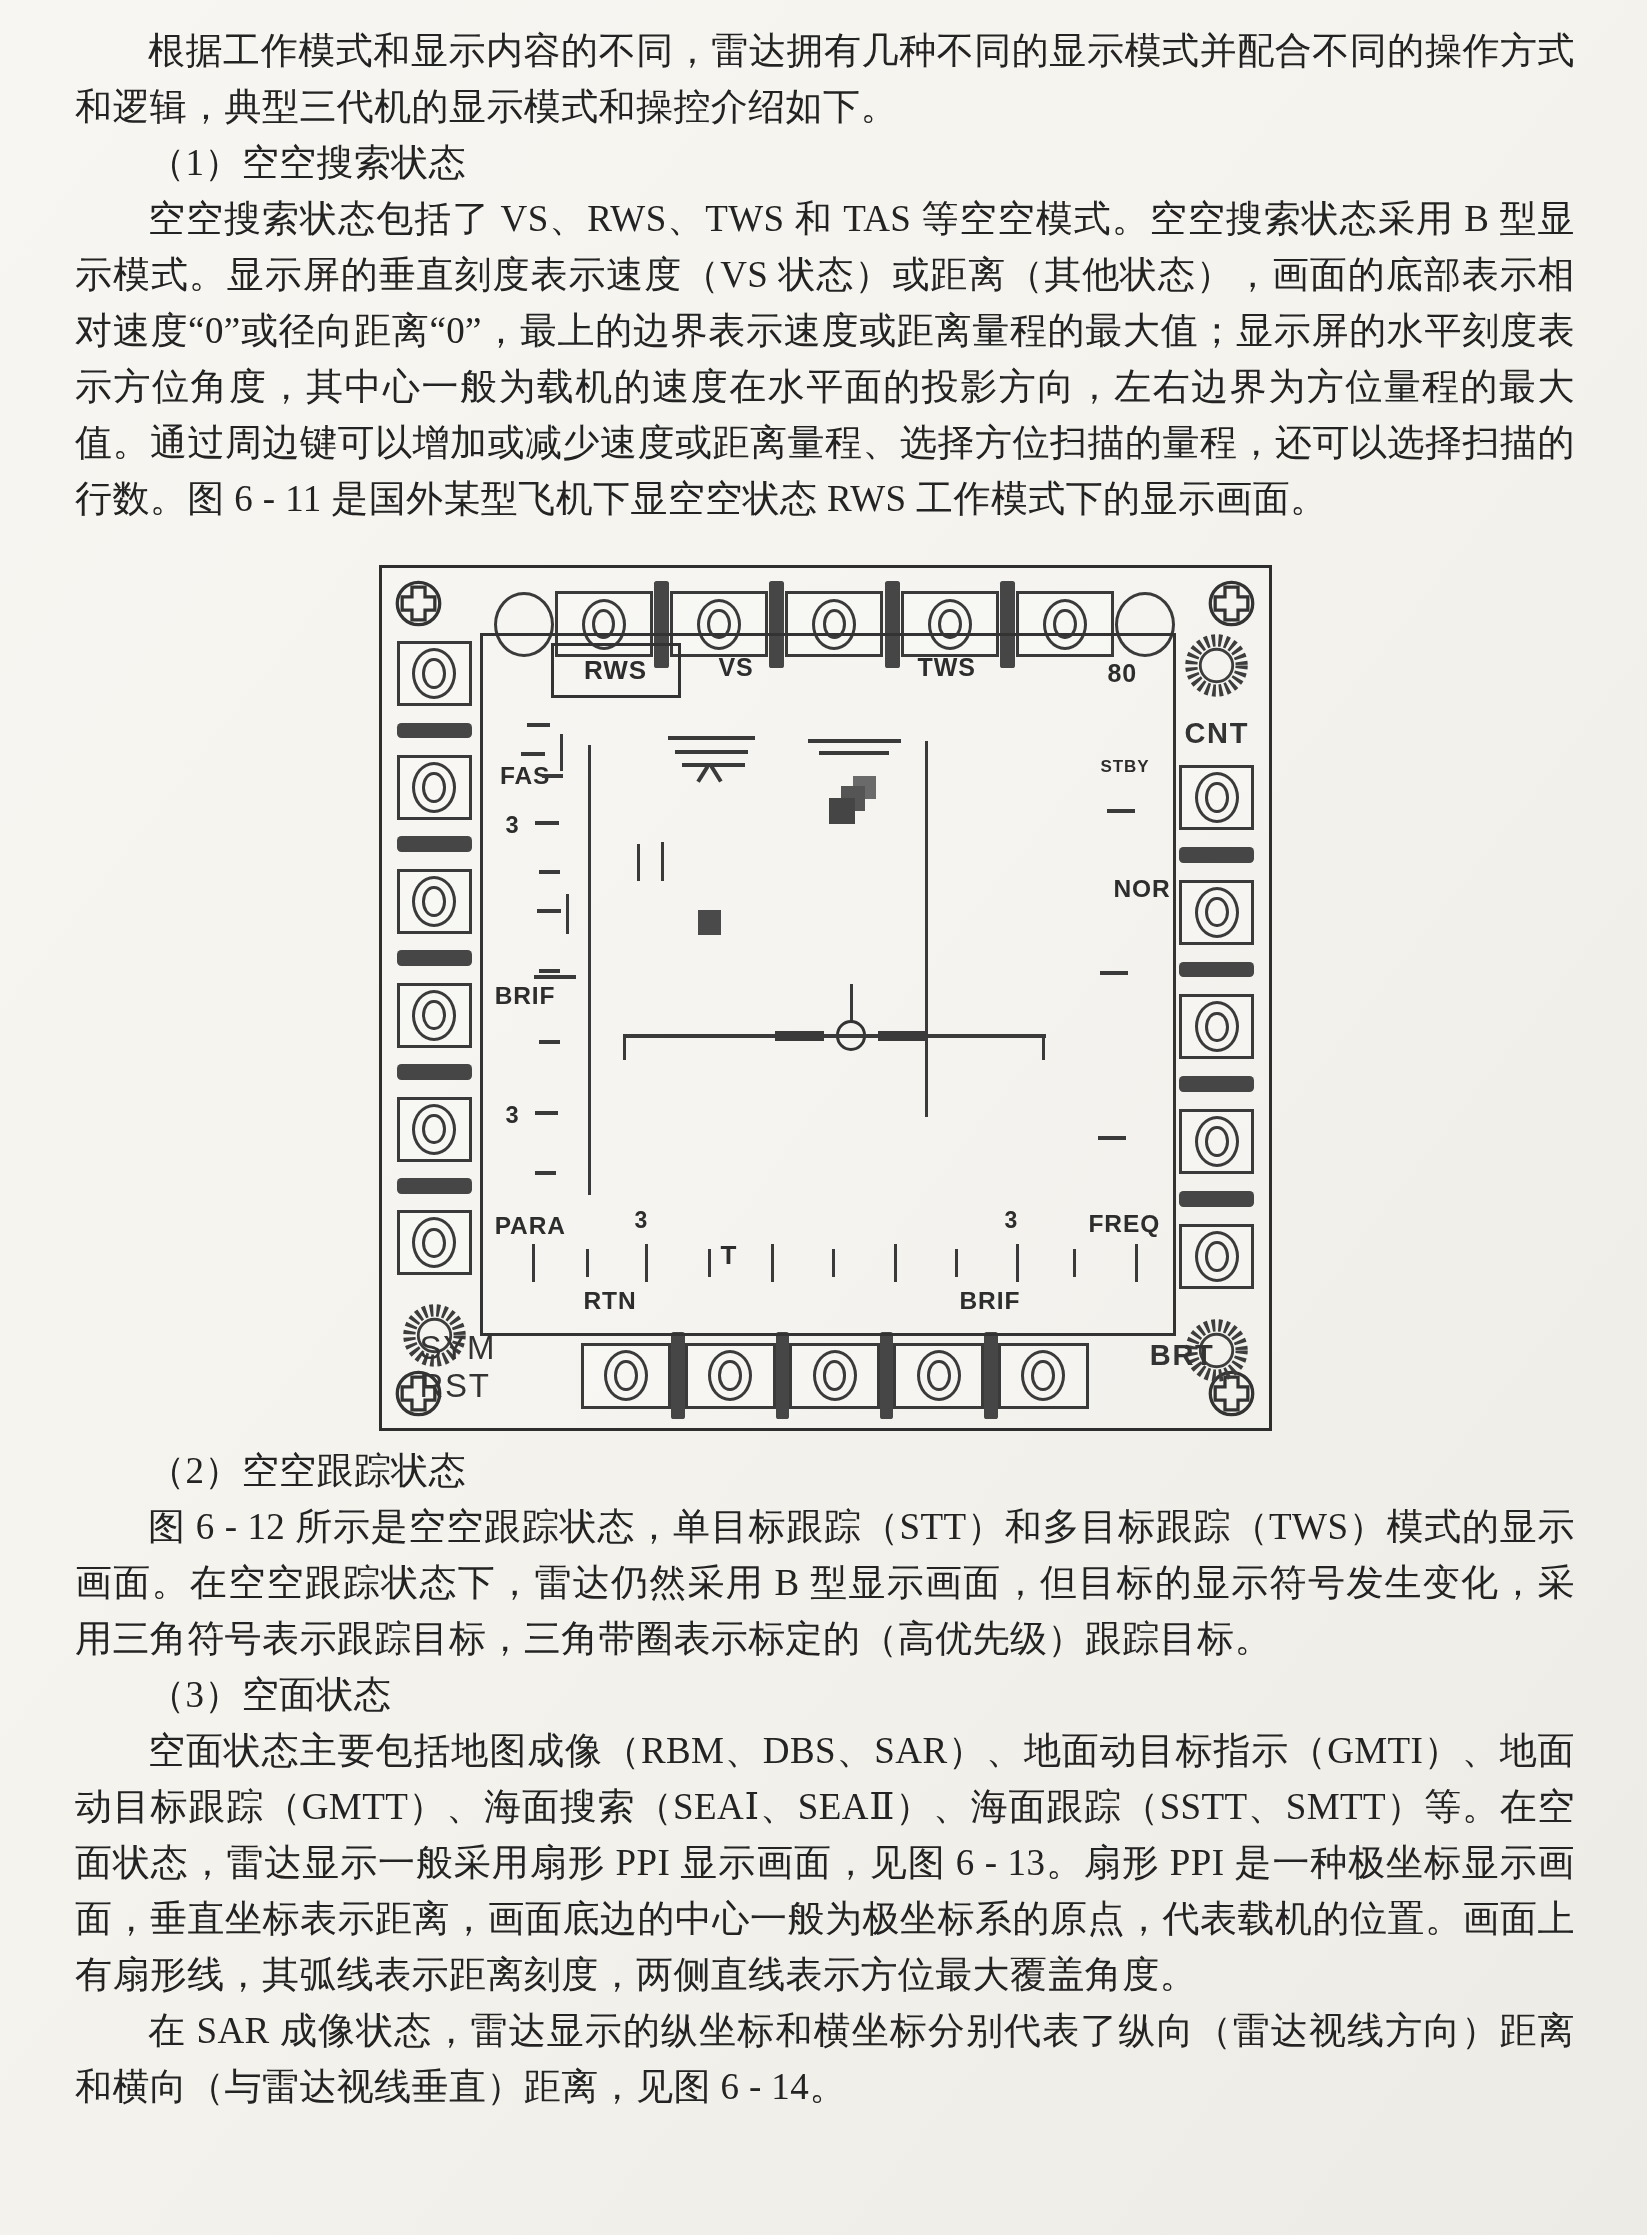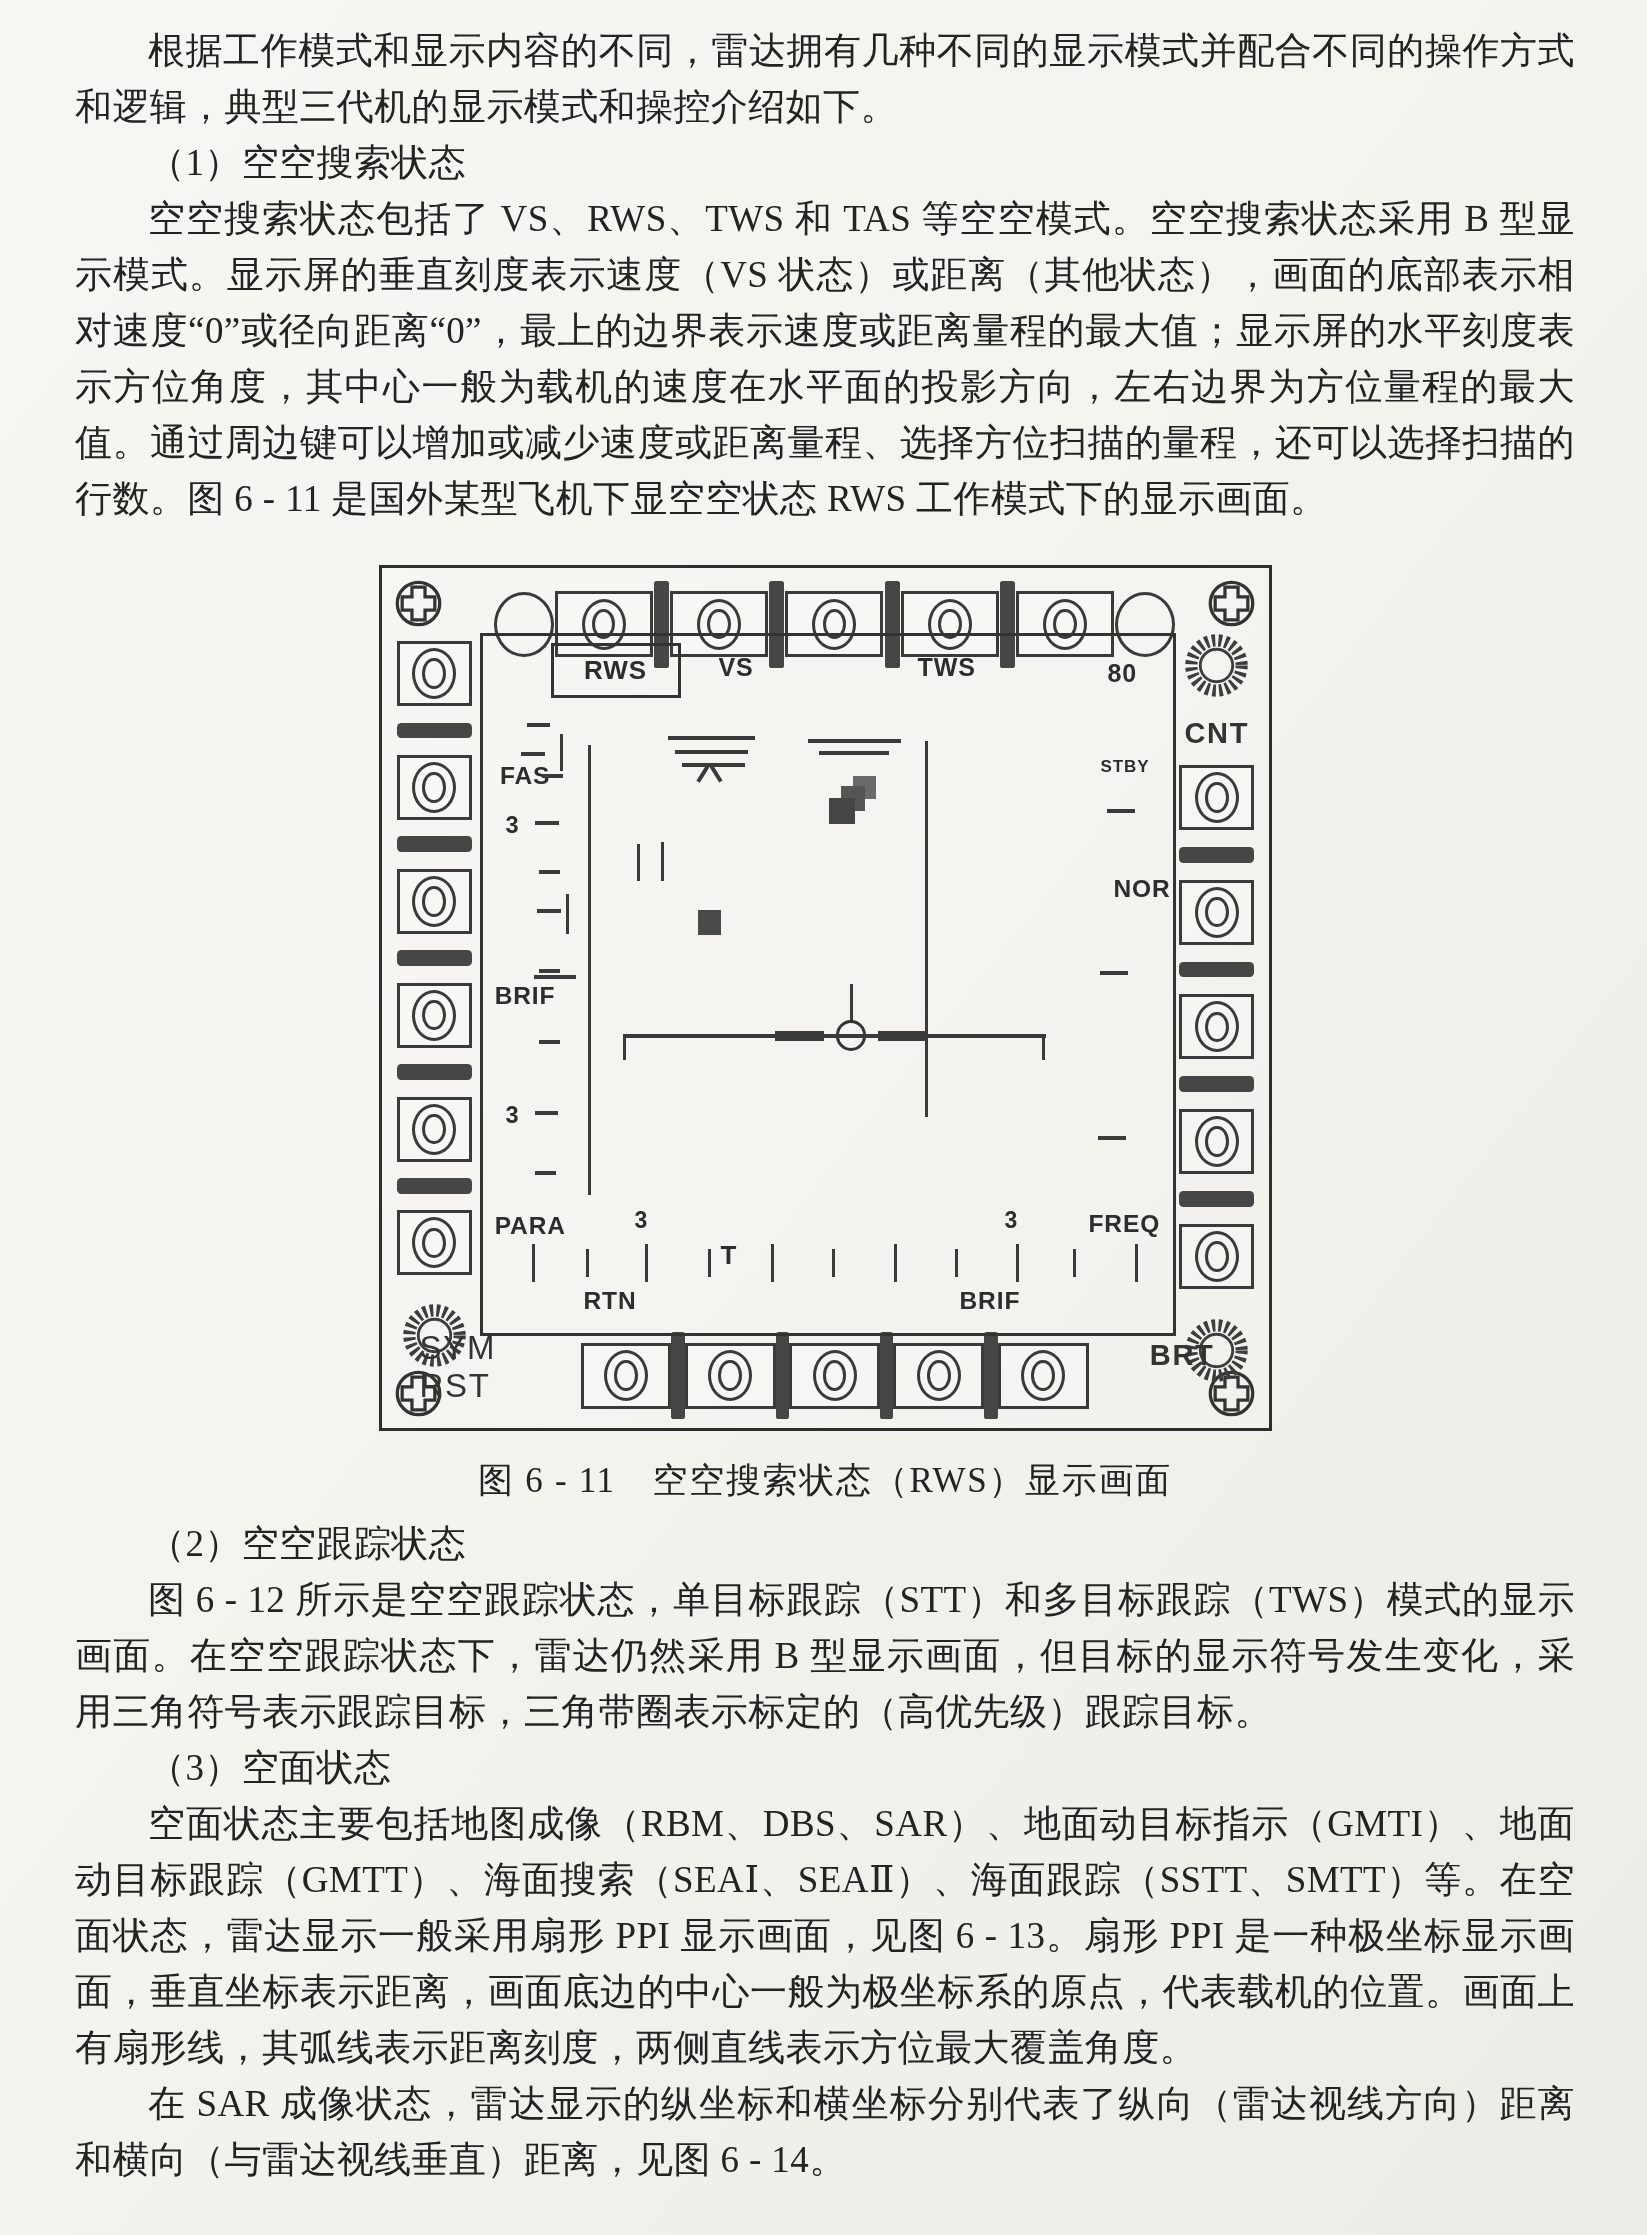--- a/index.html
+++ b/index.html
@@ -273,21 +273,20 @@
         <i class="tick" style="left:411px;top:608px;width:3.5px;height:38px"></i>
         <i class="tick" style="left:472px;top:613px;width:3.5px;height:28px"></i>
         <i class="tick" style="left:533px;top:608px;width:3.5px;height:38px"></i>
         <i class="tick" style="left:590px;top:613px;width:3.5px;height:28px"></i>
         <i class="tick" style="left:652px;top:608px;width:3.5px;height:38px"></i>
         <span class="slabel" style="left:101px;top:653px;font-size:24.5px">RTN</span>
         <span class="slabel" style="left:477px;top:653px;font-size:24.5px">BRIF</span>
       </div>
     </div>
 
-    <figcaption class="caption">图 6 - 11　空空搜索状态（RWS）显示画面</figcaption>
   </figure>
 
   <p class="para head">（2）空空跟踪状态</p>
   <p class="para indent">图 6 - 12 所示是空空跟踪状态，单目标跟踪（STT）和多目标跟踪（TWS）模式的显示画面。在空空跟踪状态下，雷达仍然采用 B 型显示画面，但目标的显示符号发生变化，采用三角符号表示跟踪目标，三角带圈表示标定的（高优先级）跟踪目标。</p>
   <p class="para head">（3）空面状态</p>
   <p class="para indent">空面状态主要包括地图成像（RBM、DBS、SAR）、地面动目标指示（GMTI）、地面动目标跟踪（GMTT）、海面搜索（SEAⅠ、SEAⅡ）、海面跟踪（SSTT、SMTT）等。在空面状态，雷达显示一般采用扇形 PPI 显示画面，见图 6 - 13。扇形 PPI 是一种极坐标显示画面，垂直坐标表示距离，画面底边的中心一般为极坐标系的原点，代表载机的位置。画面上有扇形线，其弧线表示距离刻度，两侧直线表示方位最大覆盖角度。</p>
   <p class="para indent">在 SAR 成像状态，雷达显示的纵坐标和横坐标分别代表了纵向（雷达视线方向）距离和横向（与雷达视线垂直）距离，见图 6 - 14。</p>
 
 </main>
 

